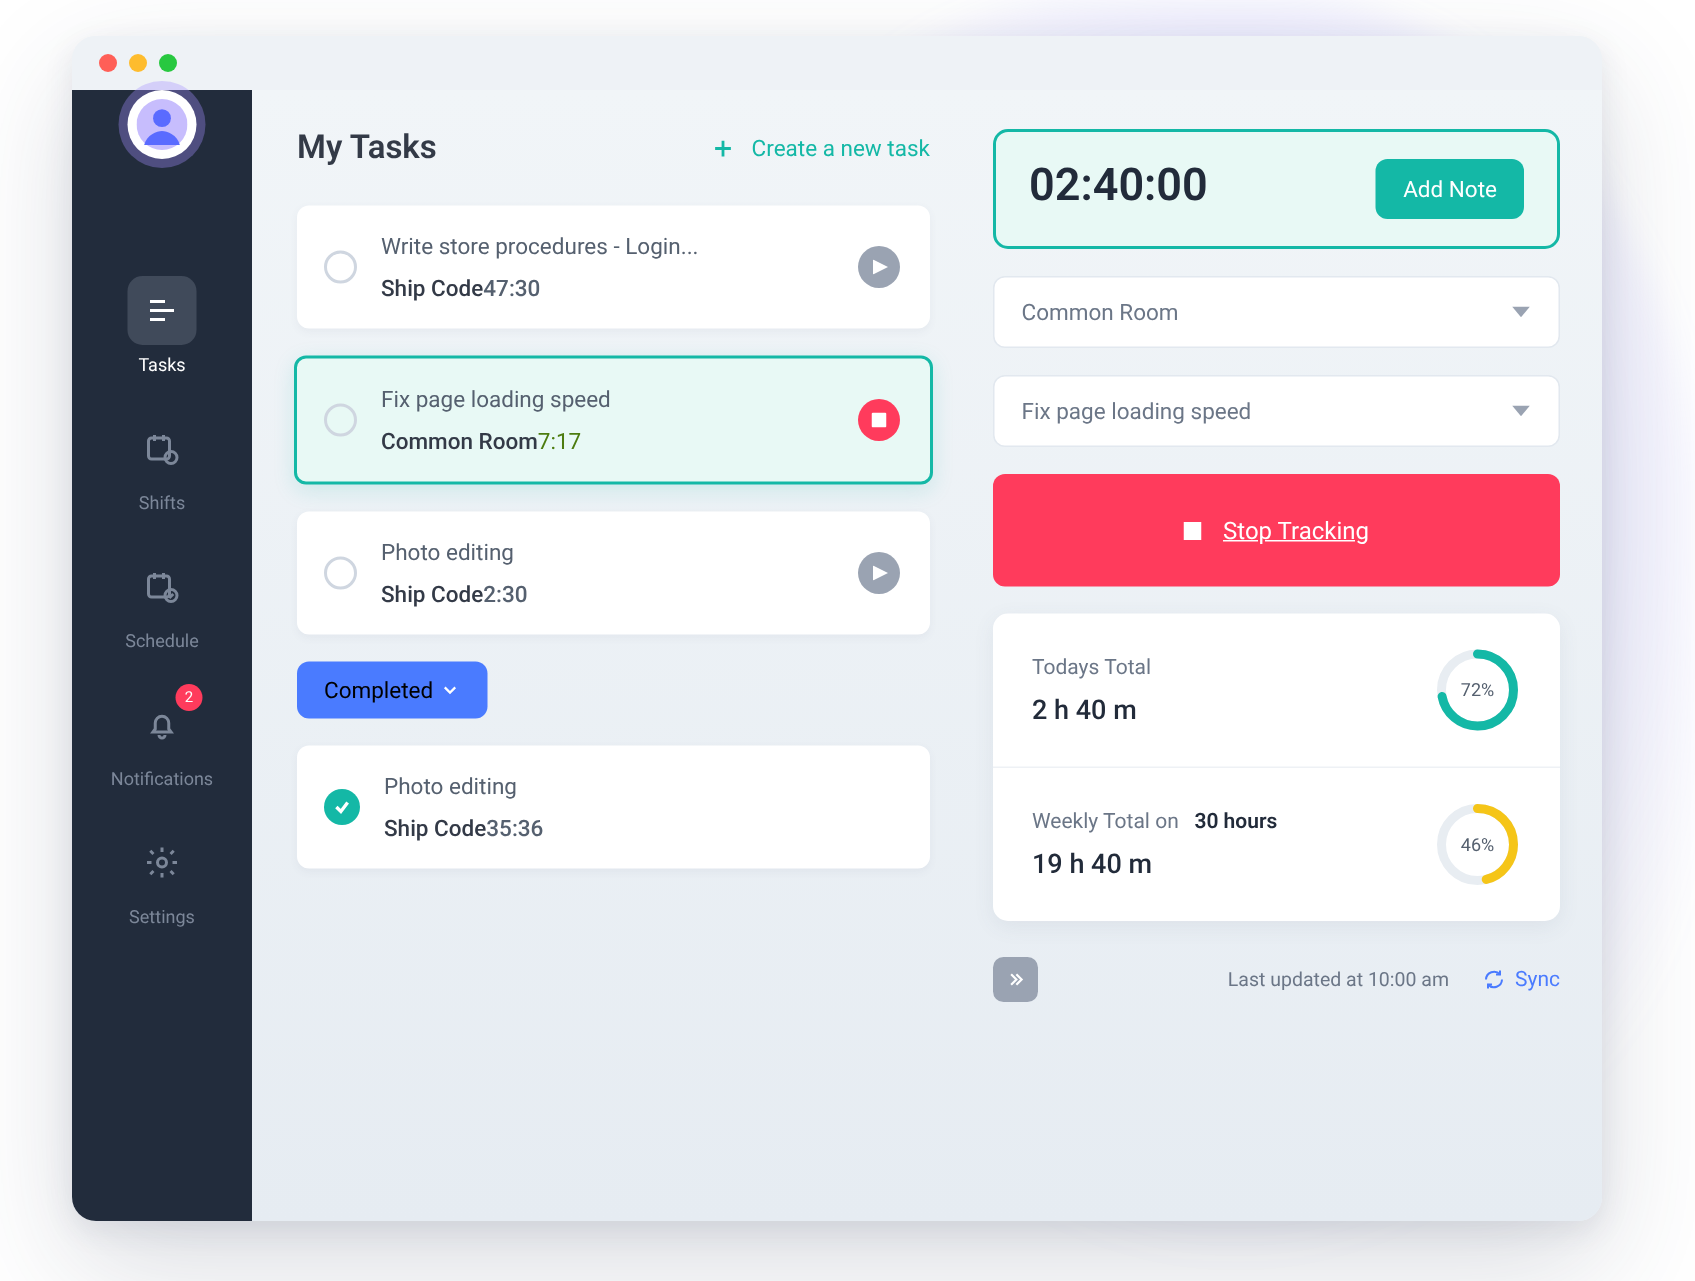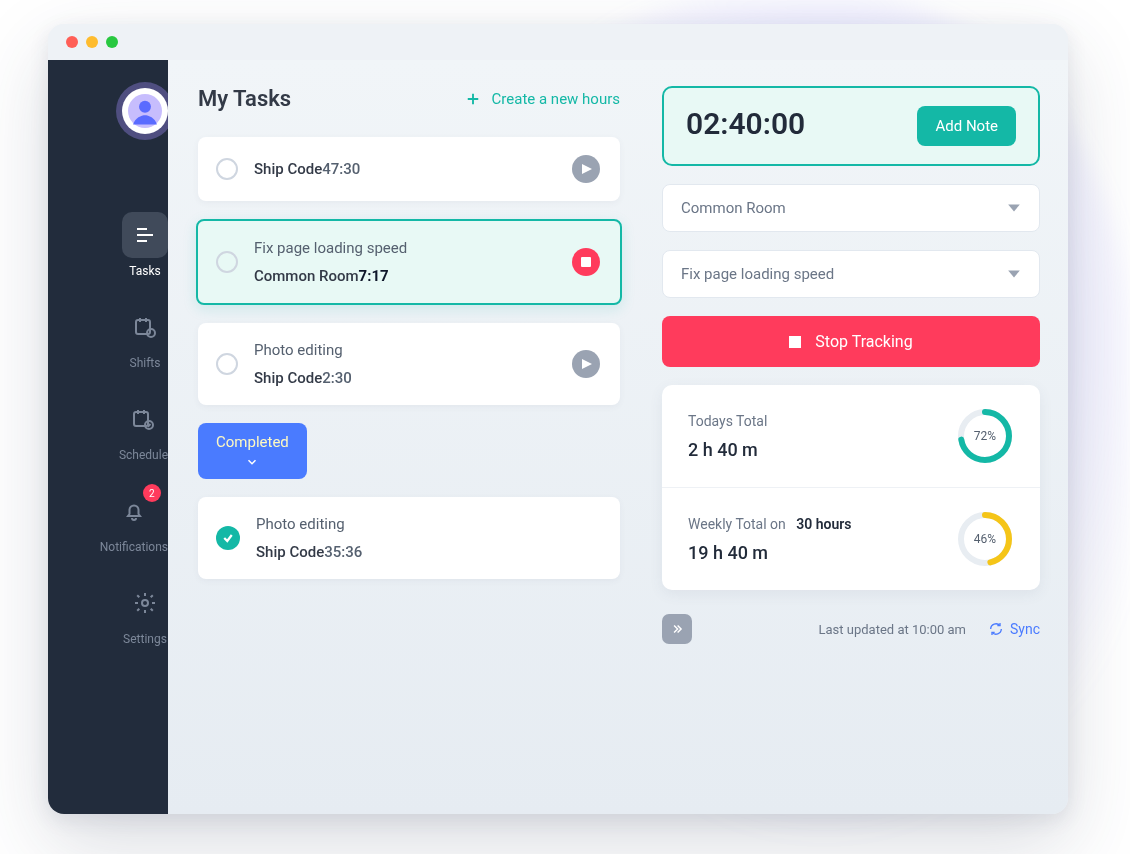--- a/index.html
+++ b/index.html
@@ -37,22 +37,21 @@
   }
   .tl-dot { width: 12px; height: 12px; border-radius: 50%; }
   .tl-red { background:#ff5f57; } .tl-yellow { background:#febc2e; } .tl-green { background:#28c840; }
 
   .body { flex: 1; display: flex; }
 
   
   .sidebar {
     width: 120px;
     background: #222c3c;
-    display: flex; flex-direction: column; align-items: flex-end;
-    padding-top: 28px;
+    display: flex; flex-direction: column; align-items: center;
     gap: 26px;
     color: #7c8799;
     font-size: 12px;
   }
   .avatar-ring {
     width: 46px; height: 46px; border-radius: 50%;
     background: #fff;
     box-shadow: 0 0 0 6px rgba(164,143,255,.35);
     display:flex;align-items:center;justify-content:center;
   }
@@ -106,32 +105,32 @@
     margin-left:-2px; margin-right:-2px;
   }
   .task-radio { width:22px;height:22px;border-radius:50%;border:2px solid #cfd6e0; flex-shrink:0; }
   .task-check { width:24px;height:24px;border-radius:50%;background:#14b8a6;display:flex;align-items:center;justify-content:center;flex-shrink:0; }
   .task-check svg { width:12px;height:12px;stroke:#fff;stroke-width:3;fill:none; }
   .task-body { flex:1; }
   .task-title { font-size:15px; color:#55606f; margin-bottom:10px; }
   .task-row2 { display:flex;align-items:center;justify-content:flex-start; }
   .task-project { font-size:15px; color:#333a47; font-weight:500; }
   .task-time { font-size:15px;color:#55606f;font-weight:500; }
-  .task-time-dark { font-size:15px;color:#0f172a;font-weight:700; }
+  .task-time-dark { font-size:15px;color:#4d7c0f;font-weight:400; }
   .play-btn, .stop-btn { width:28px;height:28px;border-radius:50%;display:flex;align-items:center;justify-content:center;flex-shrink:0;margin-left:12px; }
   .play-btn { background:#9aa3b2; }
   .play-btn svg { width:10px;height:10px;fill:#fff; margin-left:2px; }
   .stop-btn { background:#ff3b5c; }
   .stop-btn svg { width:10px;height:10px;fill:#fff; }
 
   .completed-pill {
     display:inline-flex;align-items:center;gap:4px;
-    background:#4a7bff;color:#fef9c3;
+    background:#4a7bff;color:#000000;
     padding:10px 18px;border-radius:8px;font-size:15px;
-    margin-bottom:18px;cursor:pointer;flex-direction:column;
+    margin-bottom:18px;cursor:pointer;
   }
   .completed-pill svg { width:14px;height:14px;stroke:#fff;stroke-width:2.5;fill:none; }
 
   
   .session-box {
     background:#e8f9f5;border:2px solid #14b8a6;border-radius:10px;
     padding:18px 22px;
     display:flex;flex-direction:column;gap:10px;
   }
   .session-label { color:#6b7687;font-size:14px; }
@@ -142,22 +141,23 @@
   .select {
     background:#fff;border:1px solid #e2e8ef;border-radius:8px;
     padding:14px 18px;display:flex;align-items:center;justify-content:space-between;
     cursor:pointer;
   }
   .select-label { color:#6b7687;font-size:15px; }
   .select svg { width:14px;height:14px;fill:#9aa3b2; }
 
   .stop-tracking {
     background:#ff3b5c;color:#fff;border:none;border-radius:8px;
-    padding:16px;font-size:16px;display:flex;align-items:center;justify-content:center;gap:14px;
+    padding:28px;font-size:16px;display:flex;align-items:center;justify-content:center;gap:14px;
     cursor:pointer;
+    text-decoration:underline;
   }
   .stop-tracking svg { width:12px;height:12px;fill:#fff; }
 
   .totals {
     background:#fff;border-radius:10px;
     box-shadow: 0 4px 14px rgba(80,90,120,.08);
   }
   .total-row {
     display:flex;align-items:center;justify-content:space-between;
     padding:22px 26px;
@@ -267,28 +267,29 @@
     <div class="content">
 
       <div class="col-left">
         <div class="header-row">
           <div class="h1">My Tasks</div>
           <div class="new-task">
             <svg class="plus" viewBox="0 0 24 24" fill="none">
               <line x1="12" y1="5" x2="12" y2="19"></line>
                 <line x1="5" y1="12" x2="19" y2="12"></line>
             </svg>
-            <span>Create a new hours</span>
+            <span>Create a new task</span>
           </div>
         </div>
 
         
         <div class="task-card">
           <div class="task-radio"></div>
           <div class="task-body">
+            <div class="task-title">Write store procedures - Login...</div>
             <div class="task-row2">
               <span class="task-project">Ship Code</span>
               <span class="task-time">47:30</span>
             </div>
           </div>
           <div class="play-btn">
             <svg viewBox="0 0 10 10">
                 <path d="M0 0l10 5-10 5z"></path>
               </svg>
           </div>

